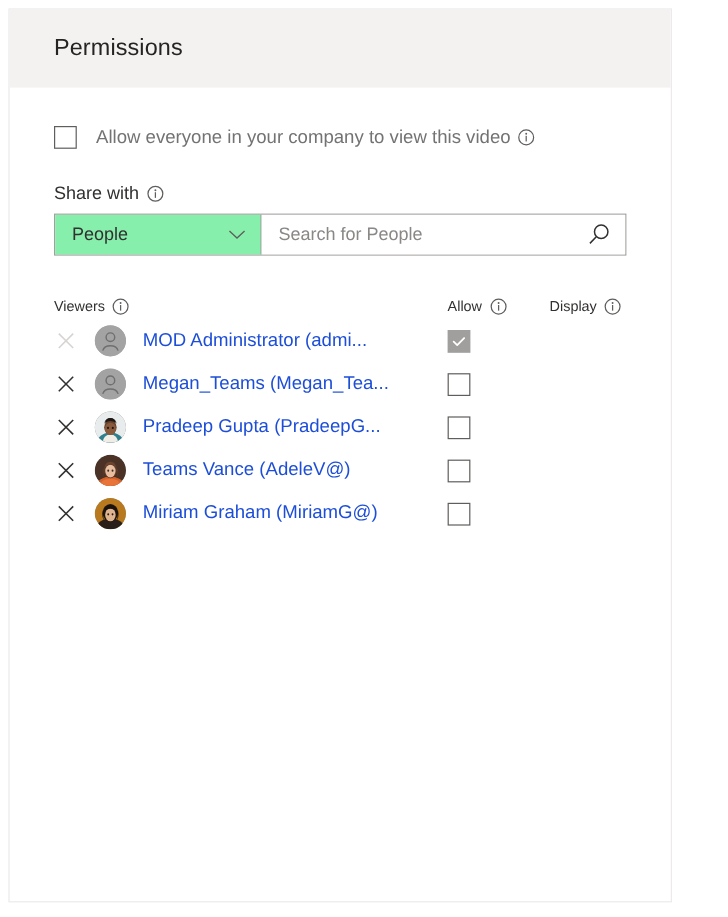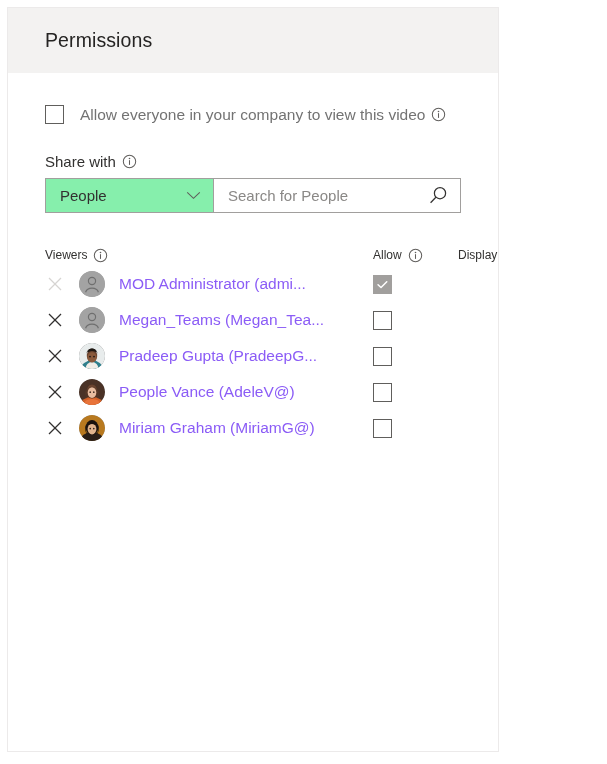--- a/index.html
+++ b/index.html
@@ -13,21 +13,21 @@
   body {
     font-family: "Liberation Sans", sans-serif;
     color: #323130;
     -webkit-font-smoothing: antialiased;
   }
 
   .panel {
     position: absolute;
     left: 7px;
     top: 7px;
-    width: 492px;
+    width: 553px;
     height: 745px;
     background: #ffffff;
     border: 1px solid #eceaea;
     box-sizing: border-box;
     overflow: hidden;
   }
 
   .panel-header {
     height: 65px;
     background: #f3f2f1;
@@ -175,21 +175,21 @@
     flex: 0 0 auto;
     overflow: hidden;
     position: relative;
     background: #a3a3a3;
   }
   .avatar svg { display: block; width: 26px; height: 26px; }
 
   .viewer-name {
     margin-left: 14px;
     font-size: 15.5px;
-    color: #8b5cf6;
+    color: #1d4ed8;
     white-space: nowrap;
     overflow: hidden;
     text-align: right;
   }
 
   .cb-row {
     width: 19px;
     height: 19px;
     border: 1.6px solid #605e5c;
     background: #ffffff;
@@ -389,21 +389,21 @@
               <path d="M4 26 q1.5 -6 9 -6 q7.5 0 9 6 z" fill="#e8743a"></path>
               <ellipse cx="13" cy="12.6" rx="5.6" ry="7" fill="#5a3a28"></ellipse>
               <ellipse cx="13" cy="13.6" rx="4.3" ry="5.3" fill="#e8bda0"></ellipse>
               <path d="M8.3 11 q0.4 -5.2 4.7 -5.2 q4.3 0 4.7 5.2 q-1.2 -3 -4.7 -3 q-3.5 0 -4.7 3 z" fill="#6b4430"></path>
               <path d="M7.6 12 q-0.8 5 0.6 8 q-2.4 -3.2 -1.4 -8.6 z" fill="#5a3a28"></path>
               <path d="M18.4 12 q0.8 5 -0.6 8 q2.4 -3.2 1.4 -8.6 z" fill="#5a3a28"></path>
               <ellipse cx="11.2" cy="13.2" rx="0.8" ry="0.9" fill="#3a2a20"></ellipse>
               <ellipse cx="14.8" cy="13.2" rx="0.8" ry="0.9" fill="#3a2a20"></ellipse>
             </svg>
           </span>
-          <span class="viewer-name">People Vance (AdeleV@)</span>
+          <span class="viewer-name">Teams Vance (AdeleV@)</span>
         </div>
         <div class="cell-owner">
           <span class="cb-row"></span>
         </div>
         <div class="cell-display"></div>
       </div>
 
       <div class="trow">
         <div class="cell-viewer">
           <span class="remove-x">

